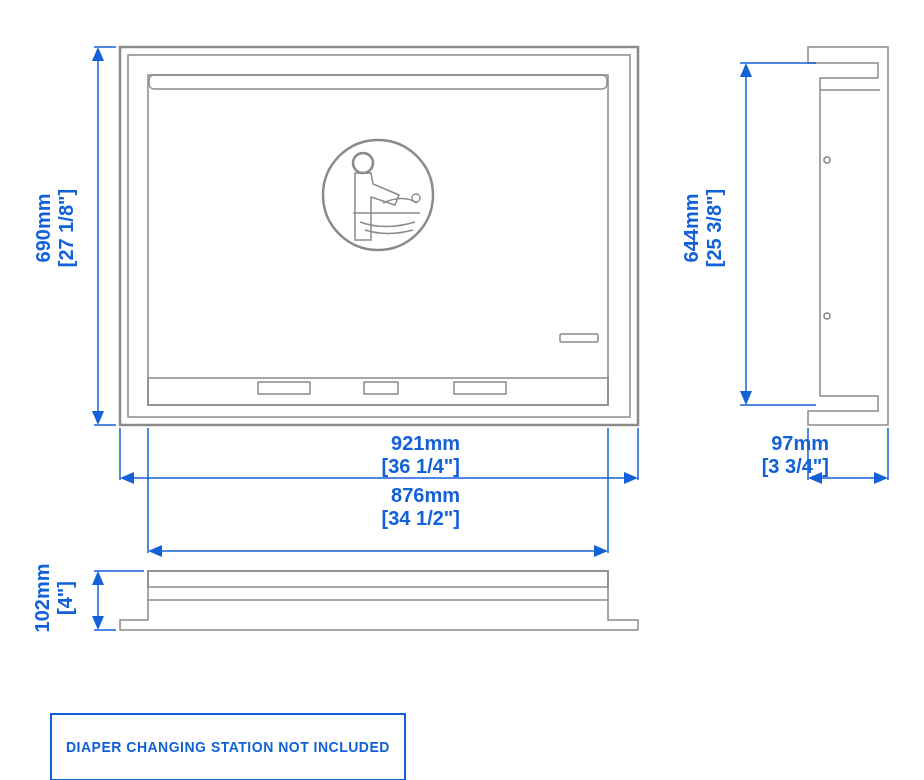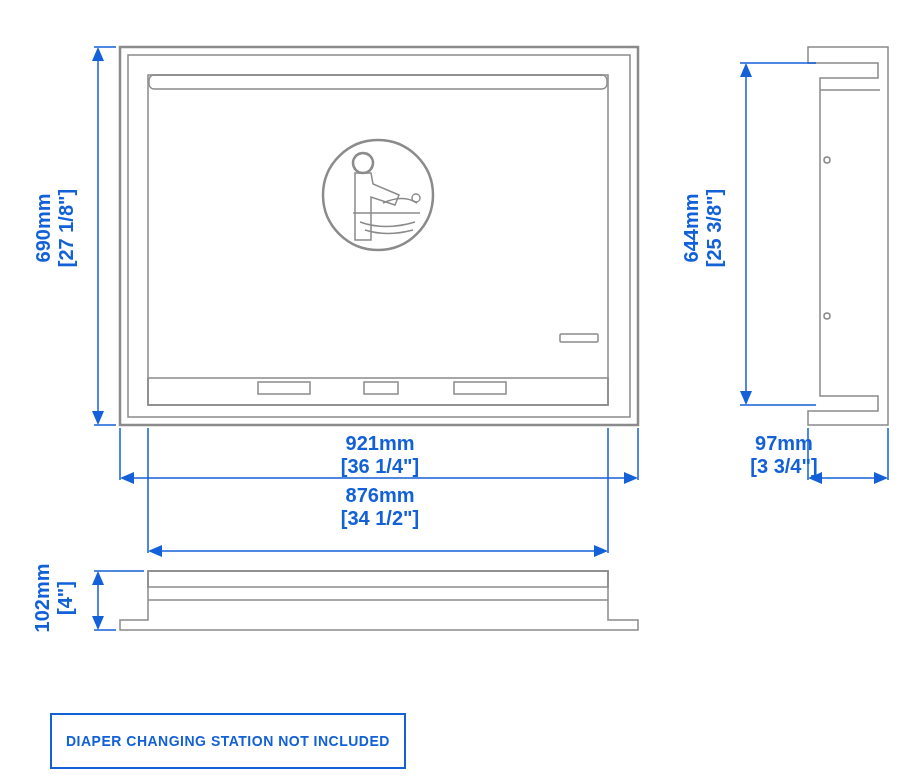--- a/index.html
+++ b/index.html
@@ -15,39 +15,39 @@
     background: #ffffff;
     overflow: hidden;
   }
   .stroke-blue { stroke: #1361d8; }
   .stroke-gray { stroke: #8b8b8b; }
   .dim-label {
     position: absolute;
     color: #1361d8;
     font-size: 20px;
     font-weight: 600;
-    text-align: center;
+    text-align: right;
     line-height: 1.15;
     white-space: nowrap;
   }
   .dim-label.vert {
     transform-origin: center center;
     transform: rotate(-90deg);
     text-align: center;
   }
   .note-box {
     position: absolute;
     left: 50px;
     top: 713px;
     border: 2px solid #1361d8;
     color: #1361d8;
     font-weight: 700;
     font-size: 14px;
     letter-spacing: 0.5px;
-    padding: 18px 14px;
+    padding: 24px 14px;
   }
   svg { position: absolute; left: 0; top: 0; }
   .thin { stroke-width: 1.5; fill: none; }
   .mid  { stroke-width: 2.5; fill: none; }
 </style>
 </head>
 <body>
 
 <div class="canvas">
 
@@ -166,21 +166,21 @@
   <div class="dim-label" style="left:300px; top:484px; width:160px;">
     <span>876mm</span><br>
     <span>[34 1/2"]</span>
   </div>
 
   <div class="dim-label vert" style="left:633px; top:205px; width:140px;">
     <span>644mm</span><br>
     <span>[25 3/8"]</span>
   </div>
 
-  <div class="dim-label" style="left:724px; top:432px; width:120px;">
+  <div class="dim-label" style="left:709px; top:432px; width:120px;">
     <span>97mm</span><br>
     <span>[3 3/4"]</span>
   </div>
 
   <div class="dim-label vert" style="left:-6px; top:575px; width:120px;">
     <span>102mm</span><br>
     <span>[4"]</span>
   </div>
 
   <div class="note-box">

